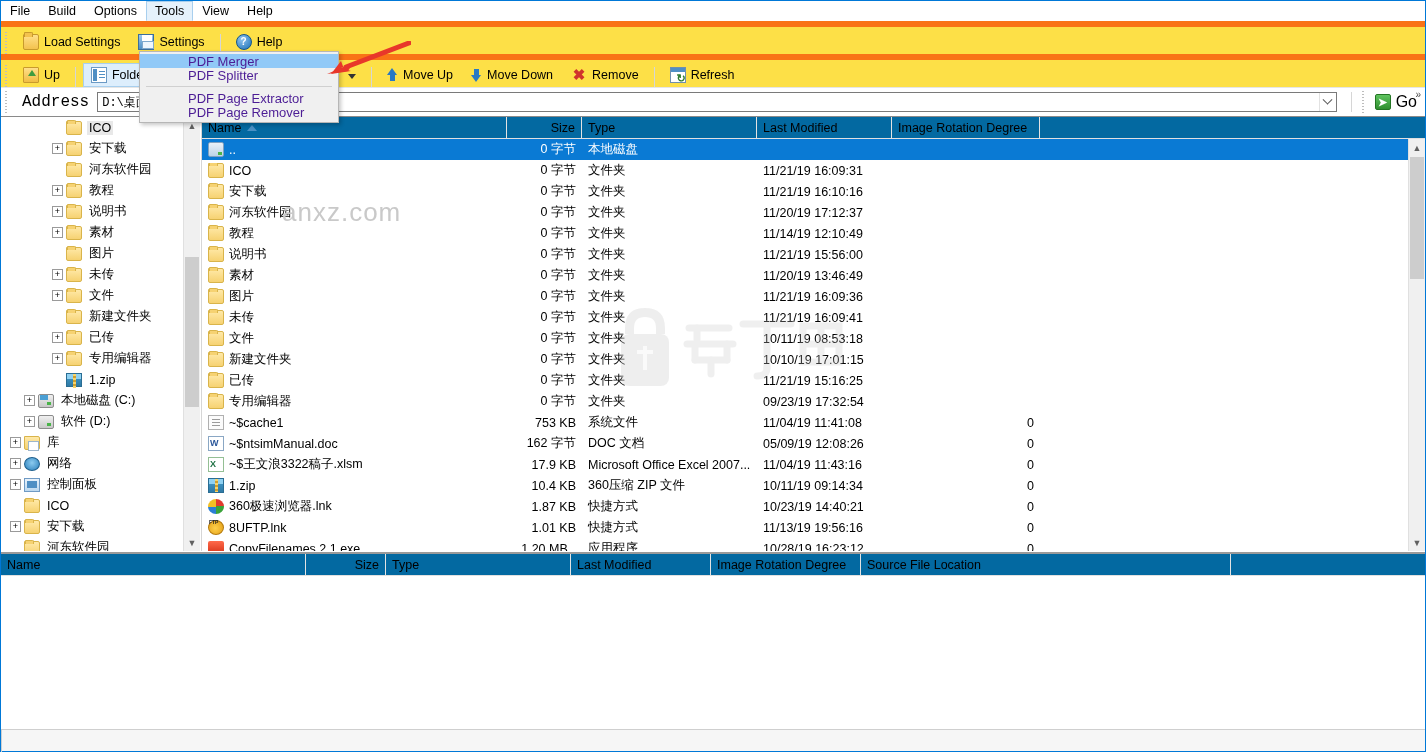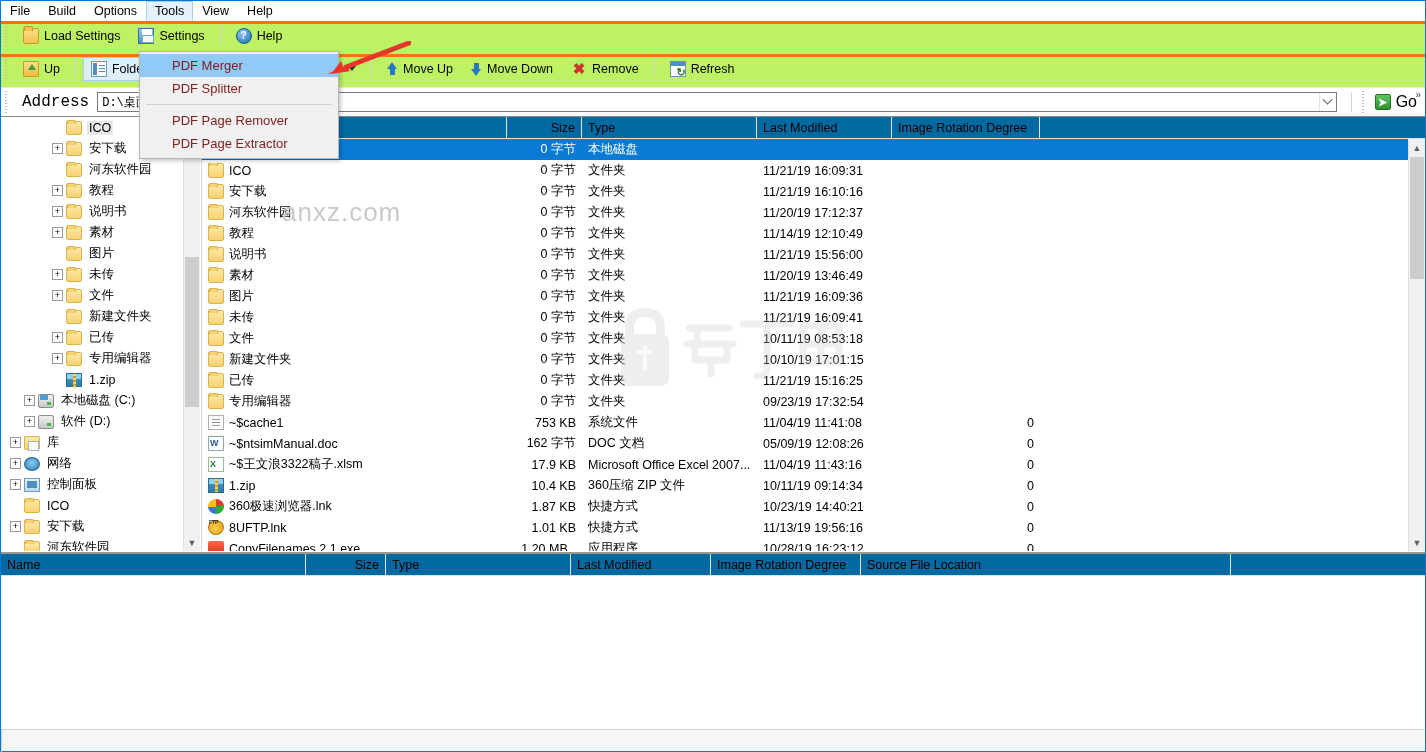--- a/index.html
+++ b/index.html
@@ -82,23 +82,23 @@
     border: 1px solid #a8cfee;
     border-bottom: 1px solid #e5f1fb;
     padding: 0 8px;
   }
 
   
   .toolbar {
     flex: 0 0 33px;
     height: 33px;
     display: flex;
-    align-items: flex-start;
-    background: #bef264;
-    border-top: 3px solid #f97316;
+    align-items: flex-end;
+    background: #fde047;
+    border-top: 6px solid #f97316;
     font-size: 12.5px;
     position: relative;
   }
   .grip {
     width: 6px; height: 22px;
     margin: 0 4px 0 3px;
     background-image: repeating-linear-gradient(to bottom, #bdbdbd 0 1px, transparent 1px 3px);
     background-position: 1px 0;
     background-size: 2px 100%;
     background-repeat: repeat-y;
@@ -476,24 +476,24 @@
     left: 138px; top: 50px;
     width: 200px;
     background: #f0f0f0;
     border: 1px solid #b6b6b6;
     box-shadow: 2px 2px 4px rgba(0,0,0,0.22);
     z-index: 50;
     padding: 2px 0 3px 0;
     font-size: 13px;
   }
   .dd-item {
-    height: 23px;
+    height: 14px;
     display: flex; align-items: center;
-    padding-left: 32px;
-    color: #7f1d1d;
+    padding-left: 48px;
+    color: #4c1d95;
     cursor: default;
     white-space: nowrap;
   }
   .dd-item.hl { background: #91c9f7; }
   .dd-sep { height: 1px; background: #d0d0d0; margin: 4px 6px 4px 6px; }
 </style>
 </head>
 <body>
 
 <div id="app">
@@ -997,22 +997,22 @@
   </div>
 
   <div class="statusbar">
     <div class="sb-sep"></div>
   </div>
 
   <div class="dropdown" id="tools-dropdown">
       <div class="dd-item hl">PDF Merger</div>
       <div class="dd-item">PDF Splitter</div>
       <div class="dd-sep"></div>
+      <div class="dd-item">PDF Page Extractor</div>
       <div class="dd-item">PDF Page Remover</div>
-      <div class="dd-item">PDF Page Extractor</div>
     </div>
 
   <svg class="red-arrow" width="110" height="40" viewBox="0 0 110 40">
     <path d="M108 2 L40 27 L50 30 L30 33 L40 20 L43 28 Z" fill="#e8372a"></path>
     <path d="M26 33 L52 22 L47 30 Z" fill="#e8372a"></path>
     <path d="M108 2 L45 26" stroke="#e8372a" stroke-width="5" stroke-linecap="round"></path>
   </svg>
 </div>
 
 </body></html>

